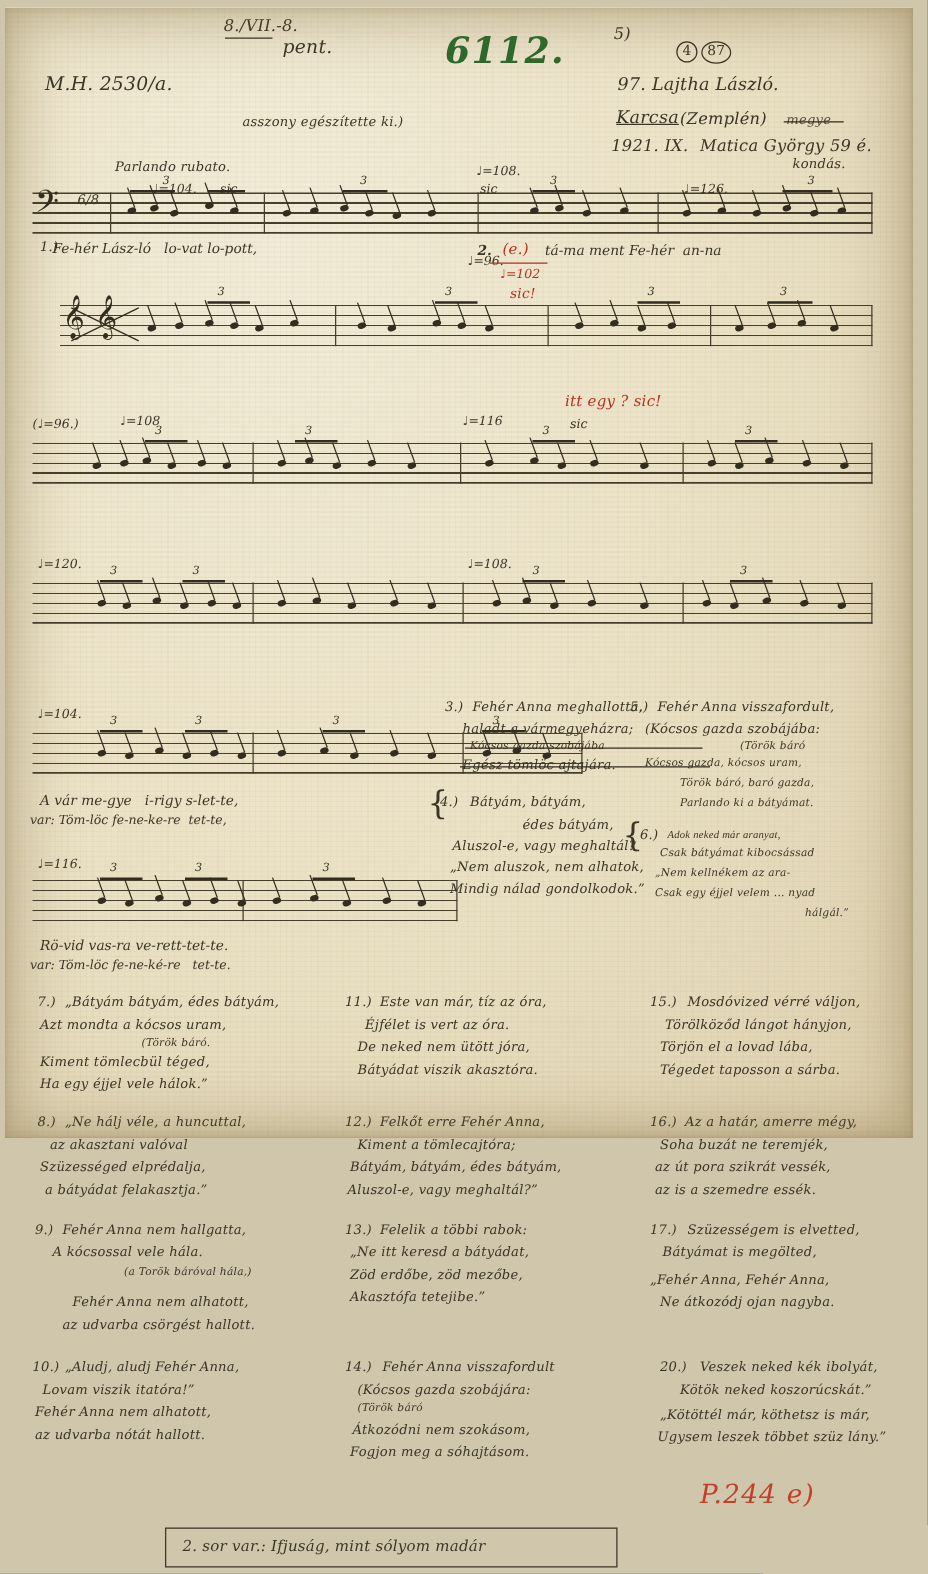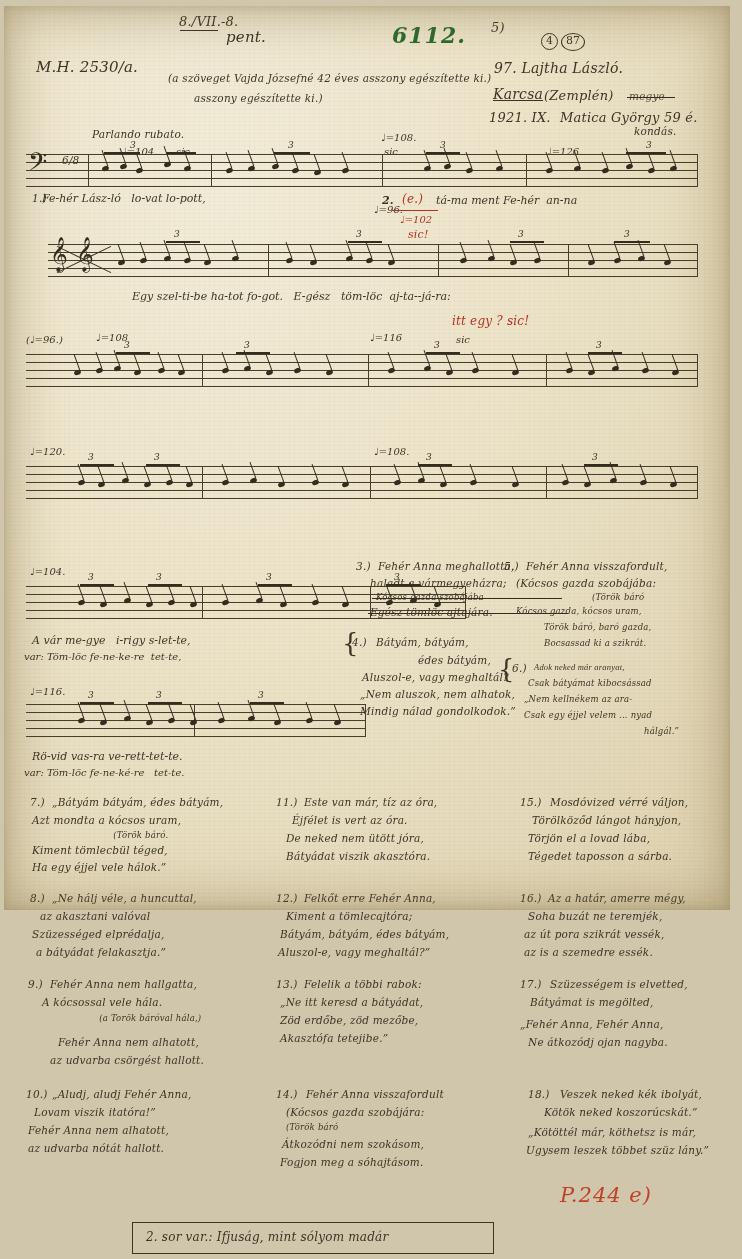--- a/index.html
+++ b/index.html
@@ -55,25 +55,24 @@
     line-height: 1.25;
     white-space: pre;
     letter-spacing: 0.2px;
   }
   .hw.sm { font-size: 10.5px; }
   .hw.lg { font-size: 15px; }
   .hw.red { color: #b5321f; }
   .hw.tiny { font-size: 8.5px; }
 
   .catnum {
-    font-size: 22px;
+    font-size: 29px;
     font-weight: bold;
     color: #2d6a2c;
     letter-spacing: 1px;
-    margin-left: 36px;
   }
   .pnum {
     font-size: 21px;
     font-style: italic;
     color: #c0402a;
     letter-spacing: 1px;
   }
 
   .circled {
     display: inline-block;
@@ -222,21 +221,20 @@
     <div class="hw" style="left:487px; top:14px; font-size:13px;">5)</div>
     <div class="hw" style="left:513px; top:12px;">
       <span class="circled">4</span>
     </div>
     <div class="hw" style="left:533px; top:12px;">
       <span class="circled" style="width:22px;height:16px;border-radius:50%;">87</span>
     </div>
 
     <div class="hw" style="left:32px; top:52px; font-size:15px;">M.H. 2530/a.</div>
 
-    <div class="hw sm" style="left:164px; top:66px;">(a szöveget Vajda Józsefné 42 éves asszony egészítette ki.)</div>
     <div class="hw sm" style="left:190px; top:86px;">asszony egészítette ki.)</div>
 
     <div class="hw" style="left:490px; top:54px; font-size:14px;">97. Lajtha László.</div>
 
     <div class="hw under" style="left:489px; top:80px; font-size:14px;">Karcsa</div>
     <div class="hw" style="left:540px; top:82px; font-size:13px;">(Zemplén)</div>
     <div class="hw sm" style="left:625px; top:84px; color:#5a5240;">megye</div>
     <div class="strike" style="left:623px; top:91px; width:48px;"></div>
 
     <div class="hw" style="left:485px; top:104px; font-size:13px;">1921. IX.</div>
@@ -340,21 +338,20 @@
       <div class="note stem" style="left:412px; top:14px;"></div>
       <div class="note stem" style="left:440px; top:12px;"></div>
       <div class="note stem" style="left:462px; top:16px;"></div>
       <div class="note stem" style="left:486px; top:14px;"></div>
       <div class="note stem" style="left:540px; top:16px;"></div>
       <div class="note stem" style="left:566px; top:14px;"></div>
       <div class="note stem" style="left:590px; top:12px;"></div>
       <div class="note stem" style="left:616px; top:16px;"></div>
     </div>
 
-    <div class="lyric" style="left:128px; top:284px;">Egy szel-ti-be ha-tot fo-got.   E-gész   töm-löc  aj-ta--já-ra:</div>
 
     <div class="hw red" style="left:448px; top:308px; font-size:12px;">itt egy ? sic!</div>
 
     <div class="tempo" style="left:22px; top:328px;">(♩=96.)</div>
     <div class="tempo" style="left:92px; top:326px;">♩=108</div>
     <div class="tempo" style="left:366px; top:326px;">♩=116</div>
     <div class="tempo" style="left:452px; top:328px;">sic</div>
 
     <div class="staff" style="left:22px; top:348px; width:672px;">
       <div class="lines" style="width:672px;"></div>
@@ -523,21 +520,21 @@
     <div class="hw sm" style="left:358px; top:665px;">Aluszol-e, vagy meghaltál?</div>
     <div class="hw sm" style="left:356px; top:682px;">„Nem aluszok, nem alhatok,</div>
     <div class="hw sm" style="left:356px; top:699px;">Mindig nálad gondolkodok.”</div>
 
     <div class="hw sm" style="left:500px; top:554px;">5.)</div>
     <div class="hw sm" style="left:522px; top:554px;">Fehér Anna visszafordult,</div>
     <div class="hw sm" style="left:512px; top:571px;">(Kócsos gazda szobájába:</div>
     <div class="hw tiny" style="left:588px; top:586px;">(Török báró</div>
     <div class="hw tiny" style="left:512px; top:600px;">Kócsos gazda, kócsos uram,</div>
     <div class="hw tiny" style="left:540px; top:616px;">Török báró, baró gazda,</div>
-    <div class="hw tiny" style="left:540px; top:632px;">Bocsassad ki a szikrát.</div>
+    <div class="hw tiny" style="left:540px; top:632px;">Parlando ki a bátyámat.</div>
 
     <div class="hw sm" style="left:508px; top:656px;">6.)</div>
     <div class="hw tiny" style="left:530px; top:656px;font-family:Liberation Serif, serif;">Adok neked már aranyat,</div>
     <div class="hw tiny" style="left:524px; top:672px;">Csak bátyámat kibocsássad</div>
     <div class="hw tiny" style="left:520px; top:688px;">„Nem kellnékem az ara-</div>
     <div class="hw tiny" style="left:520px; top:704px;">Csak egy éjjel velem ... nyad</div>
     <div class="hw tiny" style="left:640px; top:720px;">hálgál.”</div>
 
     <div class="brace" style="left:338px; top:622px;">{</div>
     <div class="brace" style="left:494px; top:648px;">{</div>
@@ -605,21 +602,21 @@
     <div class="hw sm" style="left:524px; top:904px;">Soha buzát ne teremjék,</div>
     <div class="hw sm" style="left:520px; top:922px;">az út pora szikrát vessék,</div>
     <div class="hw sm" style="left:520px; top:940px;">az is a szemedre essék.</div>
 
     <div class="hw sm" style="left:516px; top:972px;">17.)</div>
     <div class="hw sm" style="left:546px; top:972px;">Szüzességem is elvetted,</div>
     <div class="hw sm" style="left:526px; top:990px;">Bátyámat is megölted,</div>
     <div class="hw sm" style="left:516px; top:1012px;">„Fehér Anna, Fehér Anna,</div>
     <div class="hw sm" style="left:524px; top:1030px;">Ne átkozódj ojan nagyba.</div>
 
-    <div class="hw sm" style="left:524px; top:1082px;">18.)</div>
+    <div class="hw sm" style="left:524px; top:1082px;">20.)</div>
     <div class="hw sm" style="left:556px; top:1082px;">Veszek neked kék ibolyát,</div>
     <div class="hw sm" style="left:540px; top:1100px;">Kötök neked koszorúcskát.”</div>
     <div class="hw sm" style="left:524px; top:1120px;">„Kötöttél már, köthetsz is már,</div>
     <div class="hw sm" style="left:522px; top:1138px;">Ugysem leszek többet szüz lány.”</div>
 
     <div class="hw pnum" style="left:556px; top:1176px;">P.244 e)</div>
 
     <div class="rect-box" style="left:128px; top:1216px; width:360px; height:30px;"></div>
     <div class="hw" style="left:142px; top:1224px; font-size:12px;">2. sor var.: Ifjuság, mint sólyom madár</div>
 

